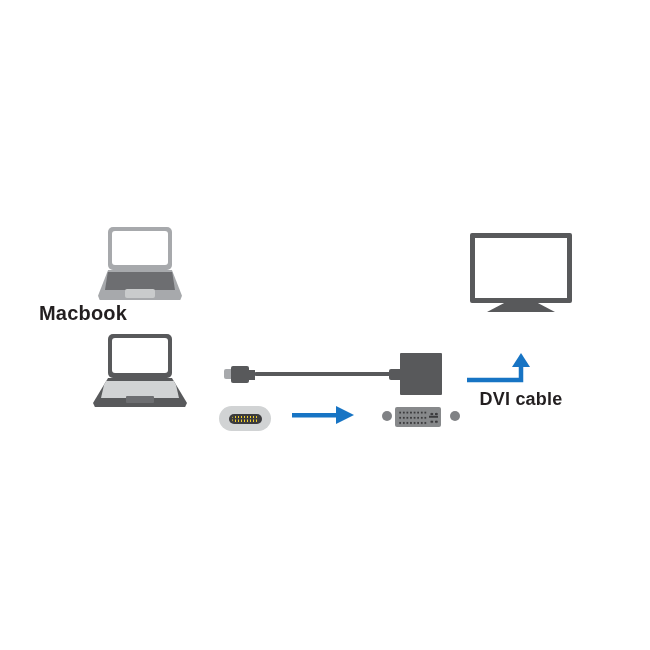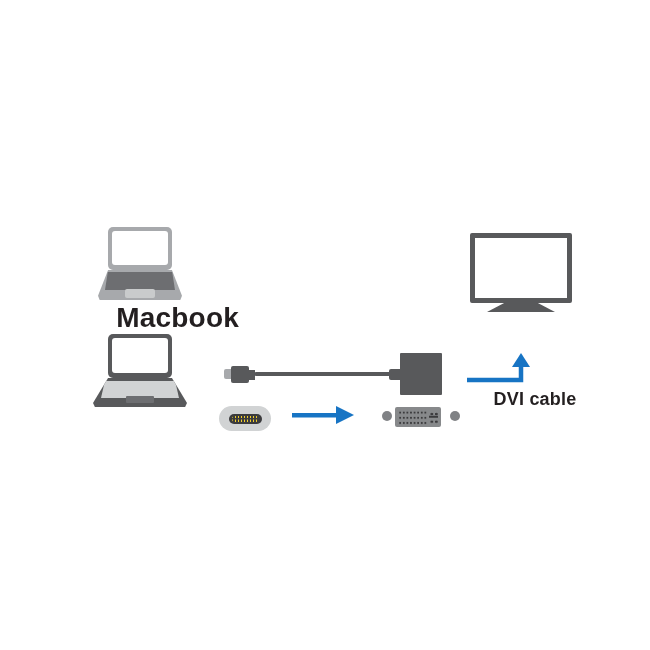--- a/index.html
+++ b/index.html
@@ -22,22 +22,22 @@
   .mac .keyboard{position:absolute;left:7px;right:7px;top:2px;height:18px;
     background:var(--keyboard-dark);clip-path:polygon(4% 0,96% 0,100% 100%,0 100%);}
   .mac .trackpad{position:absolute;left:50%;transform:translateX(-50%);bottom:2px;width:30px;height:9px;
     background:var(--trackpad-light);border-radius:2px;}
   .chrome .deck{position:absolute;left:8px;right:8px;top:3px;height:17px;
     background:var(--deck-light);clip-path:polygon(5% 0,95% 0,100% 100%,0 100%);}
   .chrome .trackpad{position:absolute;left:50%;transform:translateX(-50%);bottom:4px;width:28px;height:7px;
     background:var(--keyboard-dark);border-radius:1px;}
 
   .device-label{
-    font-size:28px;font-weight:700;color:var(--text-color);
-    text-align:right;letter-spacing:0.2px;line-height:1.05;
+    font-size:20px;font-weight:700;color:var(--text-color);
+    text-align:left;letter-spacing:0.2px;line-height:1.05;
   }
 
   
   .monitor-frame{width:92px;height:60px;background:#fff;border:5px solid var(--dark-gray);border-radius:2px;}
   .monitor-stand{width:68px;height:10px;background:var(--dark-gray);
     clip-path:polygon(28% 0,72% 0,100% 100%,0 100%);}
 
   
   .usb-tip{width:8px;height:10px;background:var(--medium-gray);border-radius:2px 0 0 2px;}
   .usb-body{width:18px;height:17px;background:var(--dark-gray);border-radius:2px;}
@@ -126,15 +126,15 @@
     <div class="dvi-pin-grid"></div>
     <div class="dvi-analog"></div>
   </div>
   <div class="abs screw" style="left:449.5px;top:411px;"></div>
 
   <svg class="abs arrow-svg" style="left:464px;top:350px;" width="68" height="34" viewBox="0 0 68 34">
     <polyline points="3,30 57,30 57,16" stroke-width="4.5"></polyline>
     <polygon points="48,17 66,17 57,3"></polygon>
   </svg>
 
-  <div class="abs dvi-cable-label" style="left:475px;top:389px;width:120px;">DVI cable</div>
+  <div class="abs dvi-cable-label" style="left:461px;top:389px;width:120px;">DVI cable</div>
 
 </div>
 
 </body></html>

